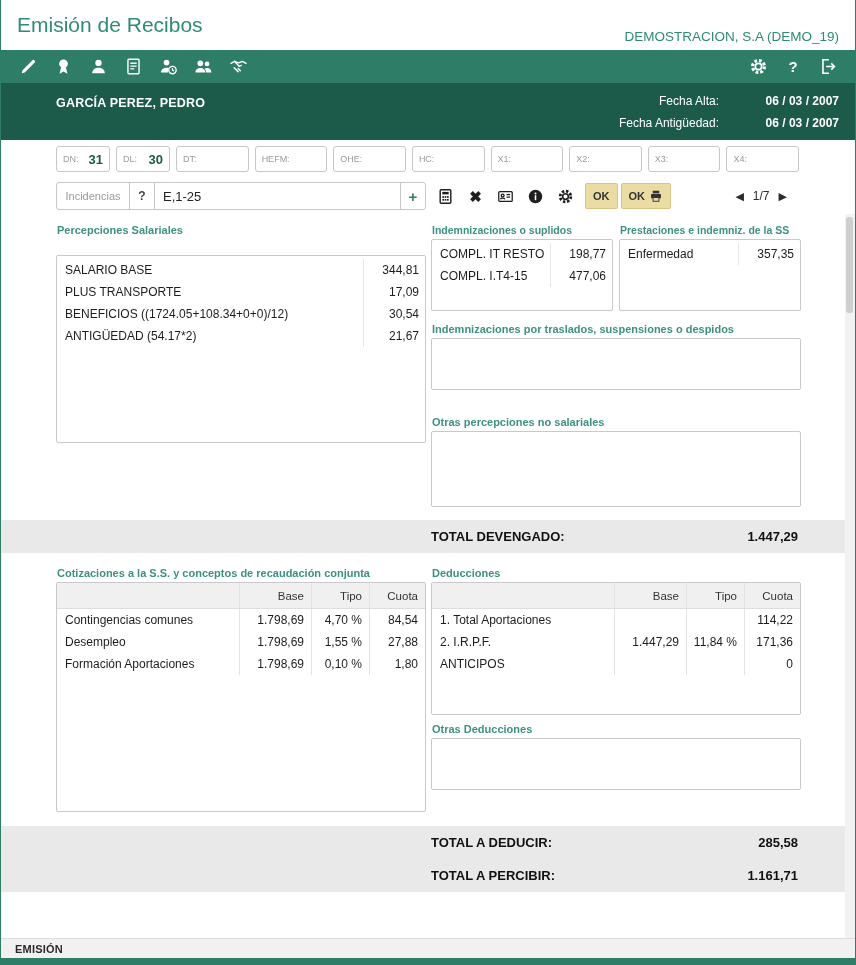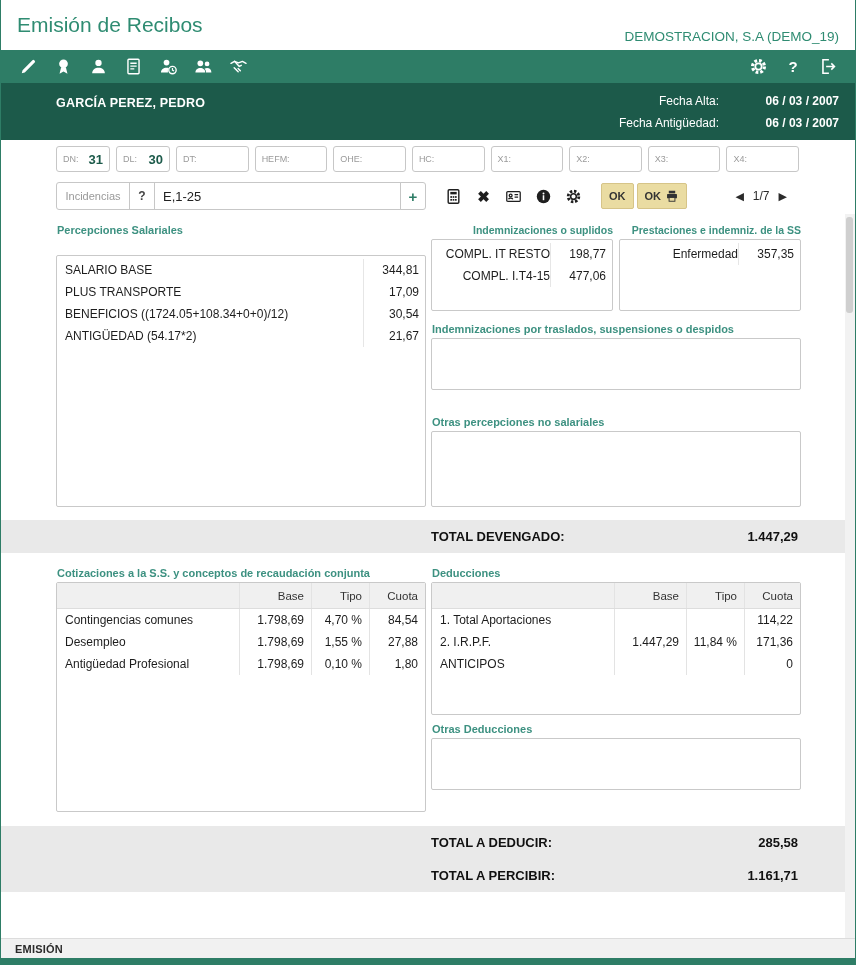--- a/index.html
+++ b/index.html
@@ -45,21 +45,21 @@
   .fields-row { height:38px; flex:0 0 auto; display:flex; align-items:center; gap:6px;
                 padding:0 56px 0 55px; background:#fff; }
   .field-box { height:26px; border:1px solid #C7C7C7; border-radius:3px; background:#fff;
                display:flex; align-items:center; padding:0 6px; flex:1; min-width:0; cursor:text; }
   .field-box.small { flex:0 0 54px; }
   .field-label { font-size:9px; color:#9A9A9A; white-space:nowrap; }
   .field-value { margin-left:auto; font-size:13px; font-weight:700; color:#1C5A4A; }
 
   
   .inc-row { height:36px; flex:0 0 auto; display:flex; align-items:center;
-             padding:0 56px 0 55px; background:#fff;gap:8px; }
+             padding:0 56px 0 55px; background:#fff; }
   .inc-group { display:flex; height:28px; width:370px; flex:0 0 auto; }
   .inc-seg { border:1px solid #C7C7C7; background:#fff; display:flex; align-items:center;
              justify-content:center; cursor:default; }
   .inc-label { width:74px; font-size:11px; color:#999; border-radius:3px 0 0 3px; }
   .inc-help { width:26px; margin-left:-1px; font-weight:700; font-size:12px; color:#444; }
   .inc-input { flex:1; margin-left:-1px; border:1px solid #C7C7C7; border-radius:0; padding:0 8px;
                font-size:13px; color:#222; outline:none; font-family:inherit; min-width:0; }
   .inc-add { width:26px; margin-left:-1px; color:#2E7D66; font-weight:700; font-size:15px;
              border-radius:0 3px 3px 0; }
   .inc-icons { display:flex; gap:11px; margin-left:10px; align-items:center; color:#1f1f1f; }
@@ -74,21 +74,21 @@
   .nav-group { margin-left:auto; margin-right:12px; display:flex; align-items:center; gap:9px;
                font-size:12px; color:#2b2b2b; }
   .nav-arrow { font-size:11px; color:#2b2b2b; cursor:default; }
   .page-ind { font-size:12px; }
 
   
   .content { flex:1 1 auto; position:relative; background:#fff; overflow:hidden; padding-top:10px; }
   .cols { display:flex; gap:5px; margin-left:55px; width:745px; }
   .col { width:370px; flex:0 0 370px; }
   .half-row { display:flex; gap:6px; }
-  .half { flex:1; min-width:0;text-align:right; }
+  .half { flex:1; min-width:0; }
   .sec-title { font-size:11px; font-weight:700; color:#3D9181; margin:0 0 3px 1px;
                white-space:nowrap; overflow:hidden; }
   .sec-title.sm { font-size:10.5px; }
   .box { border:1px solid #C9C9C9; border-radius:2px; background:#fff; padding-top:3px; }
   .box.noPad { padding-top:0; }
 
   .prow { display:flex; height:22px; align-items:center; font-size:12px; color:#1d1d1d; }
   .plabel { padding-left:8px; flex:1; overflow:hidden; white-space:nowrap; }
   .pvalue { width:62px; flex:0 0 62px; height:100%; border-left:1px solid #E6E6E6;
             display:flex; align-items:center; justify-content:flex-end; padding-right:6px; }
@@ -314,21 +314,21 @@
       <span class="nav-arrow">▶</span>
     </div>
   </div>
 
   <div class="content">
 
     <div class="cols">
 
       <div class="col">
         <div class="sec-title">Percepciones Salariales</div>
-        <div class="box" style="height:252px;margin-top:19px;">
+        <div class="box" style="height:188px;margin-top:19px;">
           <div class="prow">
             <span class="plabel">SALARIO BASE</span>
             <span class="pvalue">344,81</span>
           </div>
           <div class="prow">
             <span class="plabel">PLUS TRANSPORTE</span>
             <span class="pvalue">17,09</span>
           </div>
           <div class="prow">
             <span class="plabel">BENEFICIOS ((1724.05+108.34+0+0)/12)</span>
@@ -401,21 +401,21 @@
             <span class="c-num tipo">4,70 %</span>
             <span class="c-num cuota">84,54</span>
           </div>
           <div class="tbl-row">
             <span class="c-label">Desempleo</span>
             <span class="c-num">1.798,69</span>
             <span class="c-num tipo">1,55 %</span>
             <span class="c-num cuota">27,88</span>
           </div>
           <div class="tbl-row">
-            <span class="c-label">Antigüedad Profesional</span>
+            <span class="c-label">Formación Aportaciones</span>
             <span class="c-num">1.798,69</span>
             <span class="c-num tipo">0,10 %</span>
             <span class="c-num cuota">1,80</span>
           </div>
         </div>
       </div>
 
       <div class="col">
         <div>
           <div class="sec-title">Deducciones</div>

